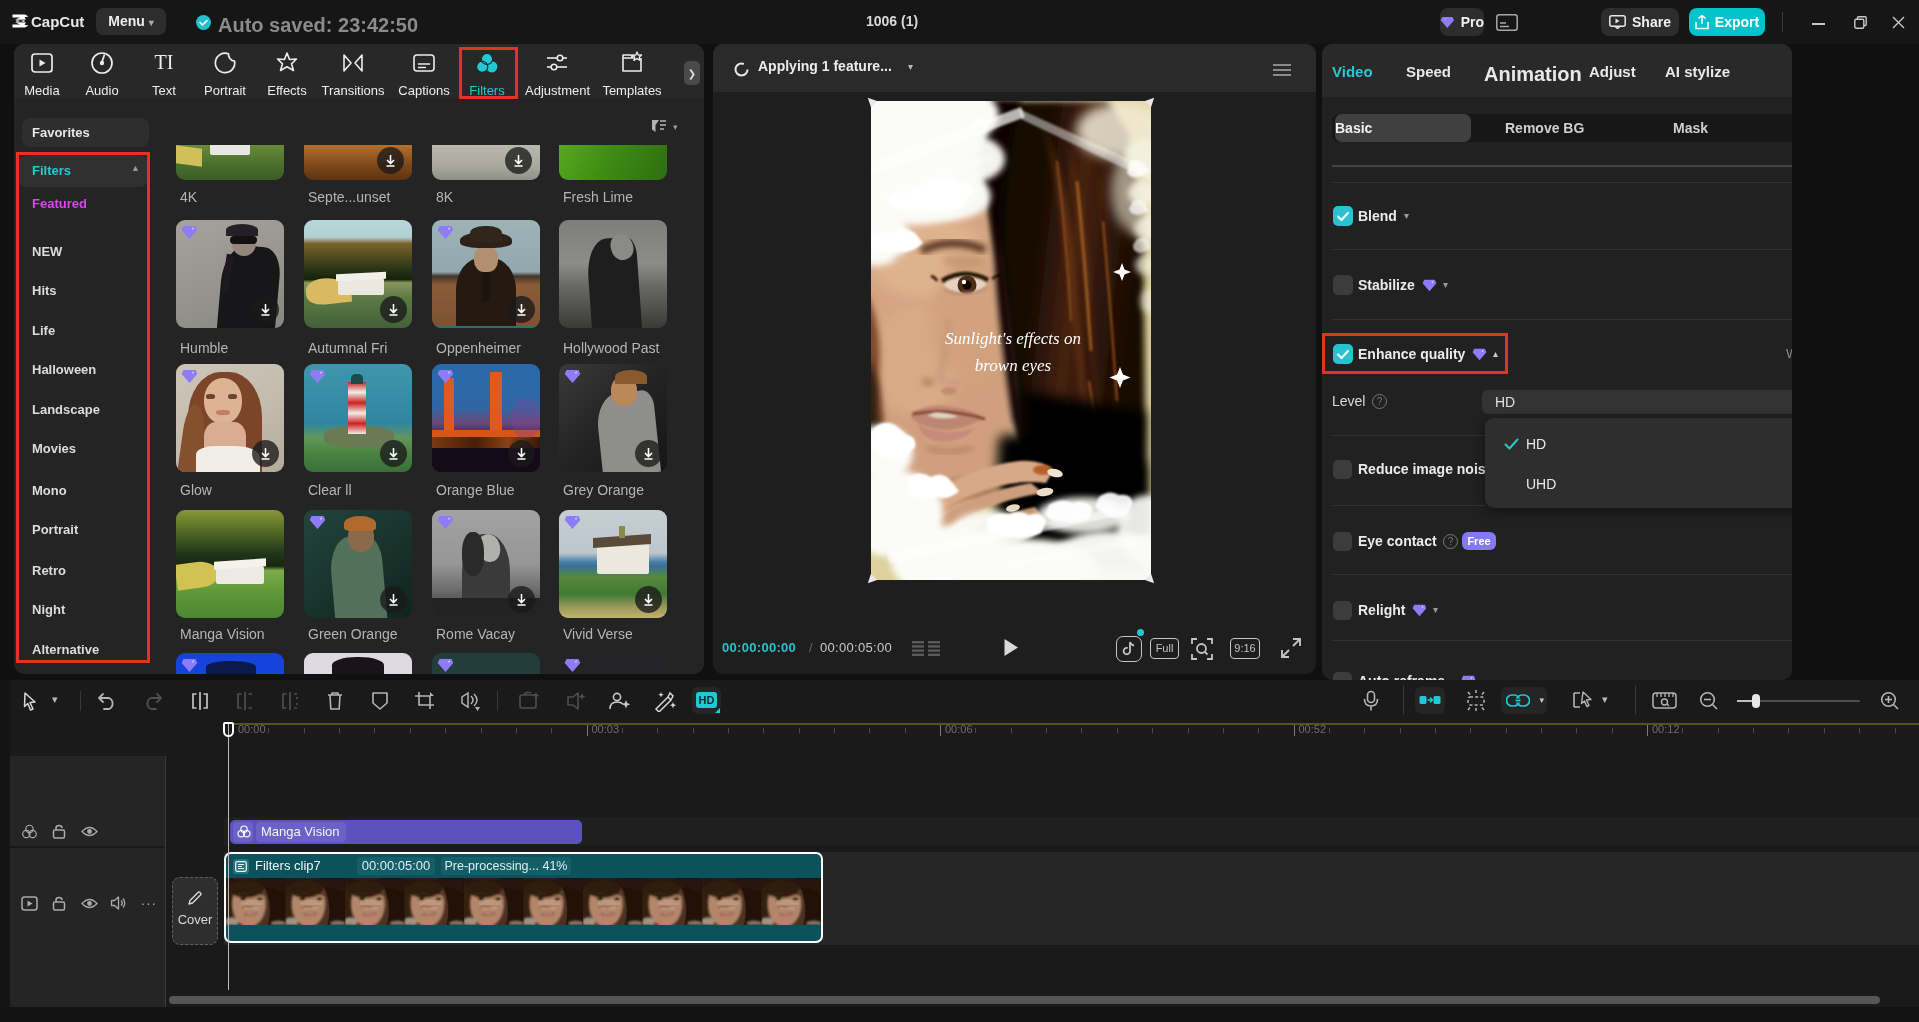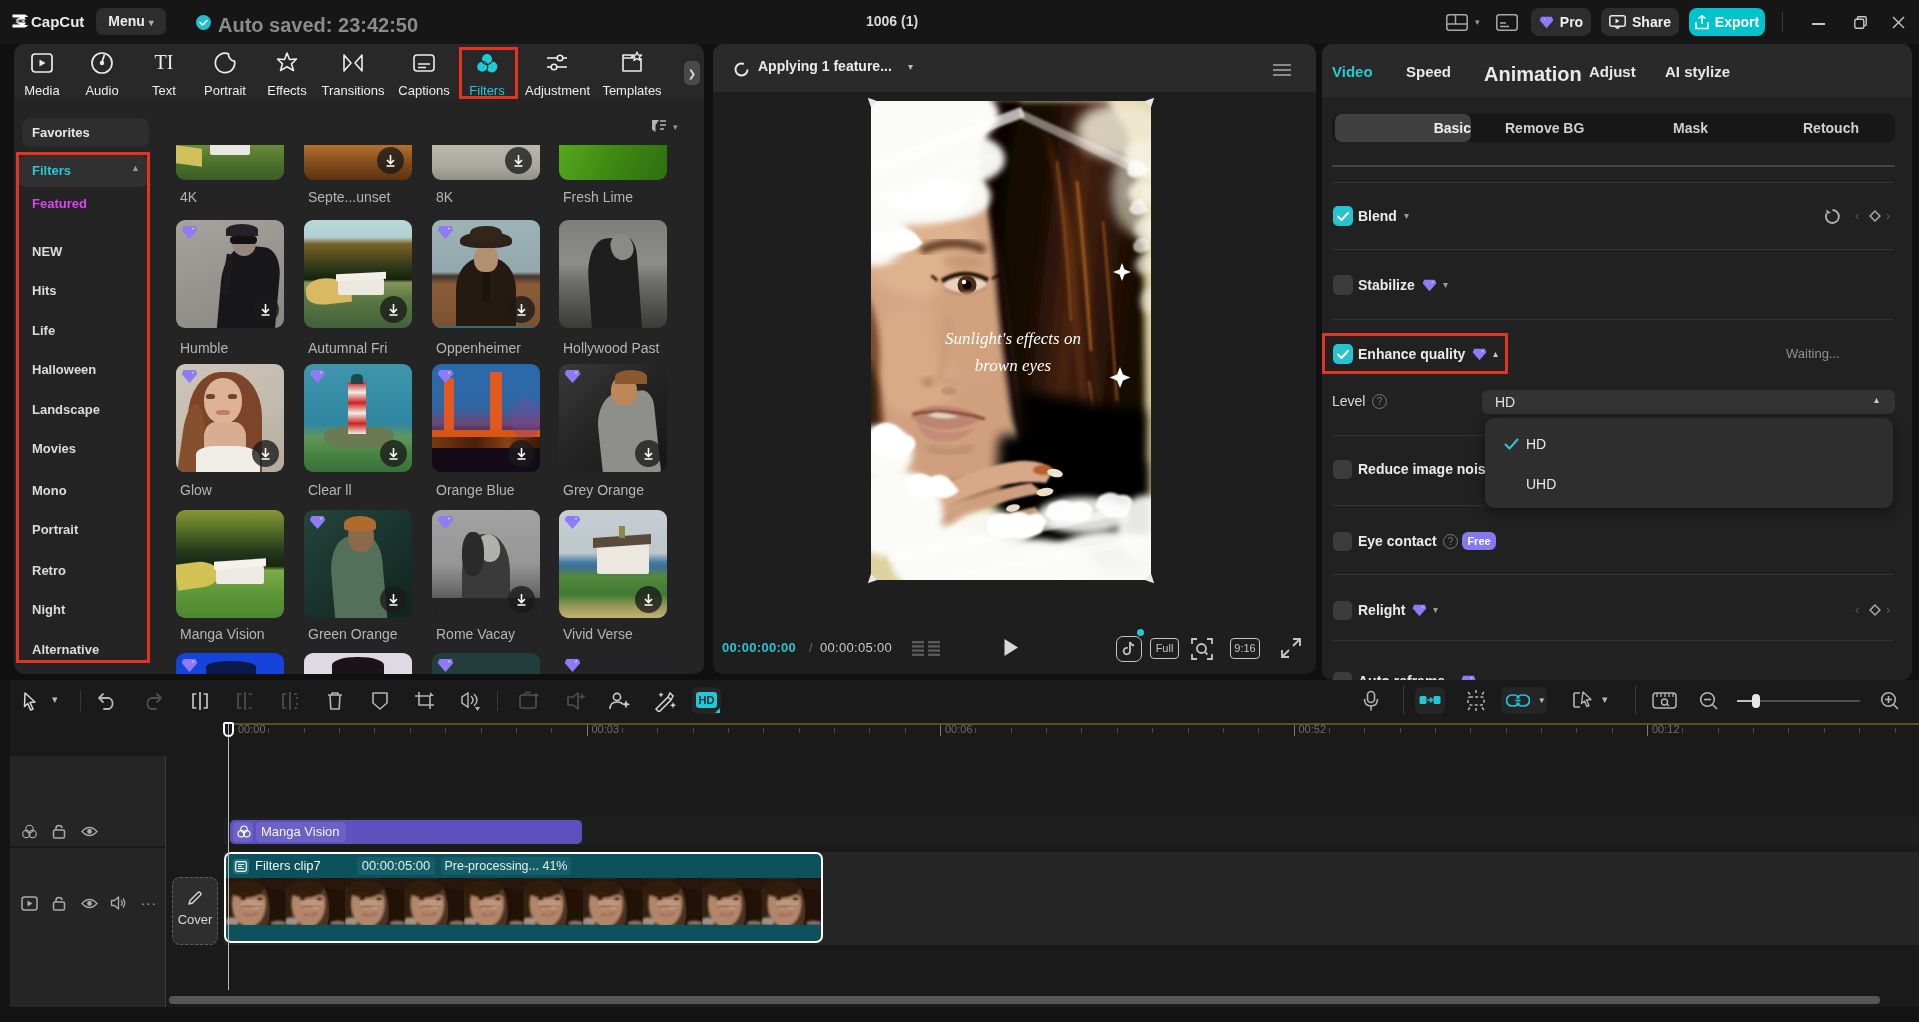--- a/index.html
+++ b/index.html
@@ -12,21 +12,21 @@
 #topbar { position:absolute; left:0; top:0; width:1919px; height:44px; background:#161616; }
 .tb-txt { color:#e8e8e8; font-size:14px; font-weight:bold; }
 .menu-btn { position:absolute; left:96px; top:8px; width:70px; height:27px; background:#2d2d2d; border-radius:7px; color:#ececec; font-size:14px; font-weight:bold; line-height:27px; text-align:center; }
 .save-circ { position:absolute; left:196px; top:15px; width:15px; height:15px; border-radius:50%; background:#23bfcf; }
 .btn-dark { position:absolute; top:8px; height:28px; background:#2d2d2d; border-radius:8px; color:#f0f0f0; font-size:14px; font-weight:bold; display:flex; align-items:center; justify-content:center; gap:6px; }
 .btn-teal { position:absolute; top:8px; height:28px; background:#00c3cc; border-radius:8px; color:#fff; font-size:14px; font-weight:bold; display:flex; align-items:center; justify-content:center; gap:6px; }
 
 
 #leftpanel { position:absolute; left:14px; top:44px; width:690px; height:630px; background:#242424; border-radius:10px; }
 #centerpanel { position:absolute; left:713px; top:44px; width:603px; height:630px; background:#1e1e1e; border-radius:10px; overflow:hidden; }
-#rightpanel { position:absolute; left:1322px; top:44px; width:590px; height:636px; background:#212121; border-radius:10px; overflow:hidden; }
+#rightpanel { position:absolute; left:1322px; top:44px; width:470px; height:636px; background:#212121; border-radius:10px; overflow:hidden; }
 #timelinewrap { position:absolute; left:0; top:680px; width:1919px; height:342px; background:#1a1a1a; }
 
 
 .ltb-item { position:absolute; top:50px; width:64px; text-align:center; color:#ffffff; }
 .ltb-item .lbl { display:block; margin-top:3px; font-size:13px; color:#ededed; }
 .ltb-item.teal .lbl { color:#28c9d6; }
 .sidebar-item { position:absolute; left:18px; color:#dcdcdc; font-size:13px; font-weight:bold; }
 
 
 .sep { position:absolute; left:10px; width:561px; height:1px; background:#333333; }
@@ -68,21 +68,21 @@
         <rect x="0.8" y="0.8" width="20.4" height="15.4" rx="2.5" stroke="#a8a8a8" stroke-width="1.5" fill="none"></rect>
         <line x1="9.5" y1="1" x2="9.5" y2="10" stroke="#a8a8a8" stroke-width="1.5"></line>
         <line x1="1" y1="10" x2="21" y2="10" stroke="#a8a8a8" stroke-width="1.5"></line>
       </svg>
     <span class="abs" style="left:1475px;top:17px;color:#9a9a9a;font-size:9px">▾</span>
     <svg class="abs" style="left:1496px;top:14px" width="22" height="17" viewBox="0 0 22 17">
         <rect x="0.8" y="0.8" width="20.4" height="15.4" rx="2.5" stroke="#a8a8a8" stroke-width="1.5" fill="none"></rect>
         <line x1="4" y1="9" x2="10" y2="9" stroke="#a8a8a8" stroke-width="1.5"></line>
         <line x1="4" y1="12.5" x2="13" y2="12.5" stroke="#a8a8a8" stroke-width="1.5"></line>
       </svg>
-    <div class="btn-dark" style="left:1531px;width:60px">
+    <div class="btn-dark" style="left:1440px;width:44px">
       <svg width="15" height="13" viewBox="0 0 15 13">
           <path d="M2.2 0.8 L12.8 0.8 L14.4 4.2 L7.5 12.2 L0.6 4.2 Z" fill="#8d7bf8"></path>
           <path d="M4.5 3.2 L6.2 2.1 L5.4 4.3 Z" fill="#c9befc"></path>
         </svg>
       <span>Pro</span>
     </div>
     <div class="btn-dark" style="left:1601px;width:78px">
       <svg width="17" height="14" viewBox="0 0 17 14">
           <rect x="0.8" y="0.8" width="15.4" height="10.4" rx="2" stroke="#e8e8e8" stroke-width="1.5" fill="none"></rect>
           <path d="M6.5 3.5 L10.5 6 L6.5 8.5 Z" fill="#e8e8e8"></path>
@@ -631,21 +631,21 @@
   </div>
   <div id="rightpanel">
     <div class="abs" style="left:0;top:0;width:590px;height:53px;background:#292929">
       <span class="abs" style="left:10px;top:19px;color:#2bc8d4;font-size:15px;font-weight:bold">Video</span>
       <span class="abs" style="left:84px;top:19px;color:#e8e8e8;font-size:15px;font-weight:bold">Speed</span>
       <span class="abs" style="left:162px;top:19px;color:#e8e8e8;font-size:20px;font-weight:bold">Animation</span>
       <span class="abs" style="left:267px;top:19px;color:#e8e8e8;font-size:15px;font-weight:bold">Adjust</span>
       <span class="abs" style="left:343px;top:19px;color:#e8e8e8;font-size:15px;font-weight:bold">AI stylize</span>
     </div>
     <div class="abs" style="left:10px;top:70px;width:563px;height:28px;background:#171717;border-radius:8px">
-      <div class="abs" style="left:3px;top:0;width:136px;height:28px;background:#404040;border-radius:7px;color:#f0f0f0;font-size:14px;font-weight:bold;text-align:right;line-height:28px">Basic</div>
+      <div class="abs" style="left:3px;top:0;width:136px;height:28px;background:#404040;border-radius:7px;color:#f0f0f0;font-size:14px;font-weight:bold;text-align:left;line-height:28px">Basic</div>
       <span class="abs" style="left:173px;top:6px;color:#d0d0d0;font-size:14px;font-weight:bold">Remove BG</span>
       <span class="abs" style="left:341px;top:6px;color:#d0d0d0;font-size:14px;font-weight:bold">Mask</span>
       <span class="abs" style="left:471px;top:6px;color:#d0d0d0;font-size:14px;font-weight:bold">Retouch</span>
     </div>
     <div class="abs" style="left:10px;top:121px;width:563px;height:2px;background:#454545;border-radius:1px"></div>
     <div class="sep" style="top:138px"></div>
 
     <div class="chk on" style="left:11px;top:162px"><svg width="20" height="20" viewBox="0 0 20 20">
           <path d="M5 10.5 L8.5 14 L15 7" stroke="#fff" stroke-width="2" fill="none" stroke-linecap="round" stroke-linejoin="round"></path>
         </svg></div>

